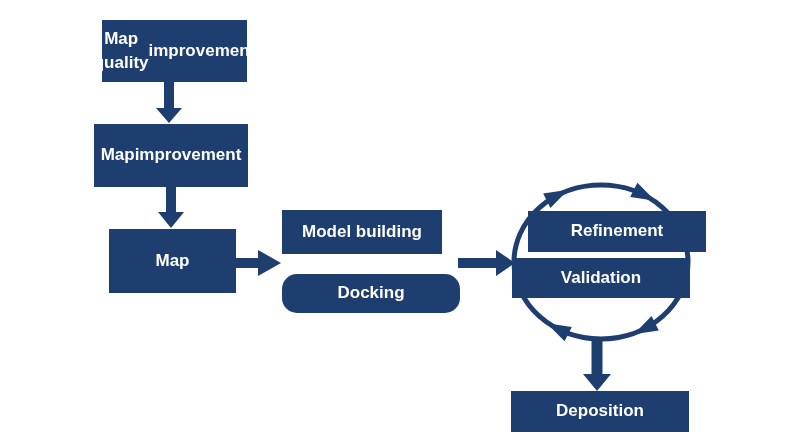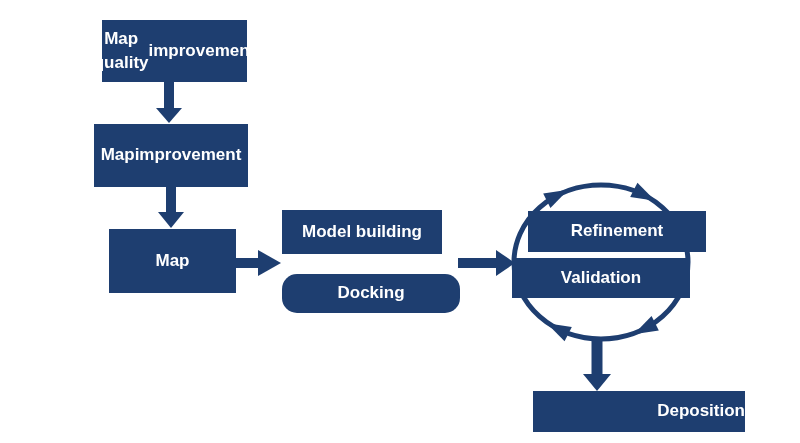--- a/index.html
+++ b/index.html
@@ -35,21 +35,21 @@
     z-index:2;
     box-sizing:border-box;
   }
   .box-a { left:102px; top:20px;  width:145px; height:62px; }
   .box-b { left:94px;  top:124px; width:154px; height:63px; }
   .box-c { left:109px; top:229px; width:127px; height:64px; }
   .box-d { left:282px; top:210px; width:160px; height:44px; }
   .box-e { left:282px; top:274px; width:178px; height:39px;border-radius:15px; }
   .box-f { left:512px; top:211px; width:178px; height:41px;margin-left:16px; }
   .box-g { left:512px; top:258px; width:178px; height:40px; }
-  .box-h { left:533px; top:391px; width:212px; height:41px;justify-content:flex-end; }
+  .box-h { left:511px; top:391px; width:178px; height:41px; }
 </style>
 </head>
 <body>
 
 <svg class="underlay" width="800" height="443" viewBox="0 0 800 443">
 
   <ellipse cx="601" cy="262" rx="87" ry="77" fill="none" stroke="#1e3e70" stroke-width="5"></ellipse>
   <polygon points="-12,-8 -12,8 12,0" transform="translate(557.5,195.3) rotate(-27)" fill="#1e3e70"></polygon>
   <polygon points="-12,-8 -12,8 12,0" transform="translate(644.5,195.3) rotate(27)" fill="#1e3e70"></polygon>
   <polygon points="-12,-8 -12,8 12,0" transform="translate(557.5,328.7) rotate(-153)" fill="#1e3e70"></polygon>

